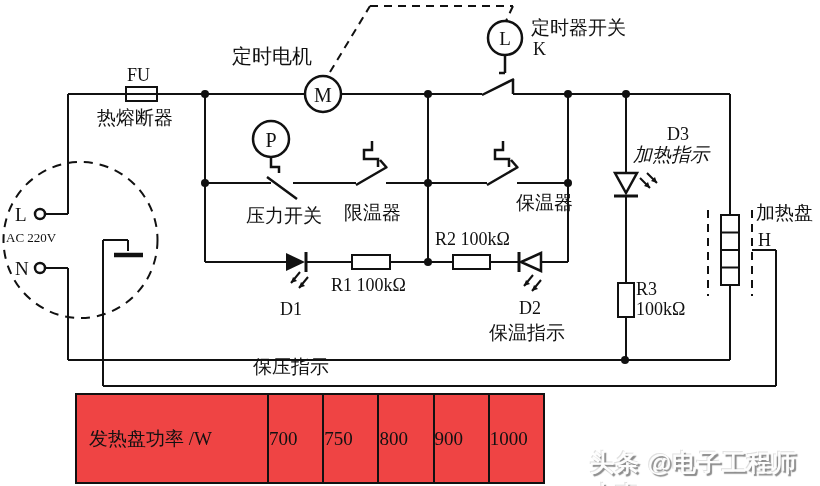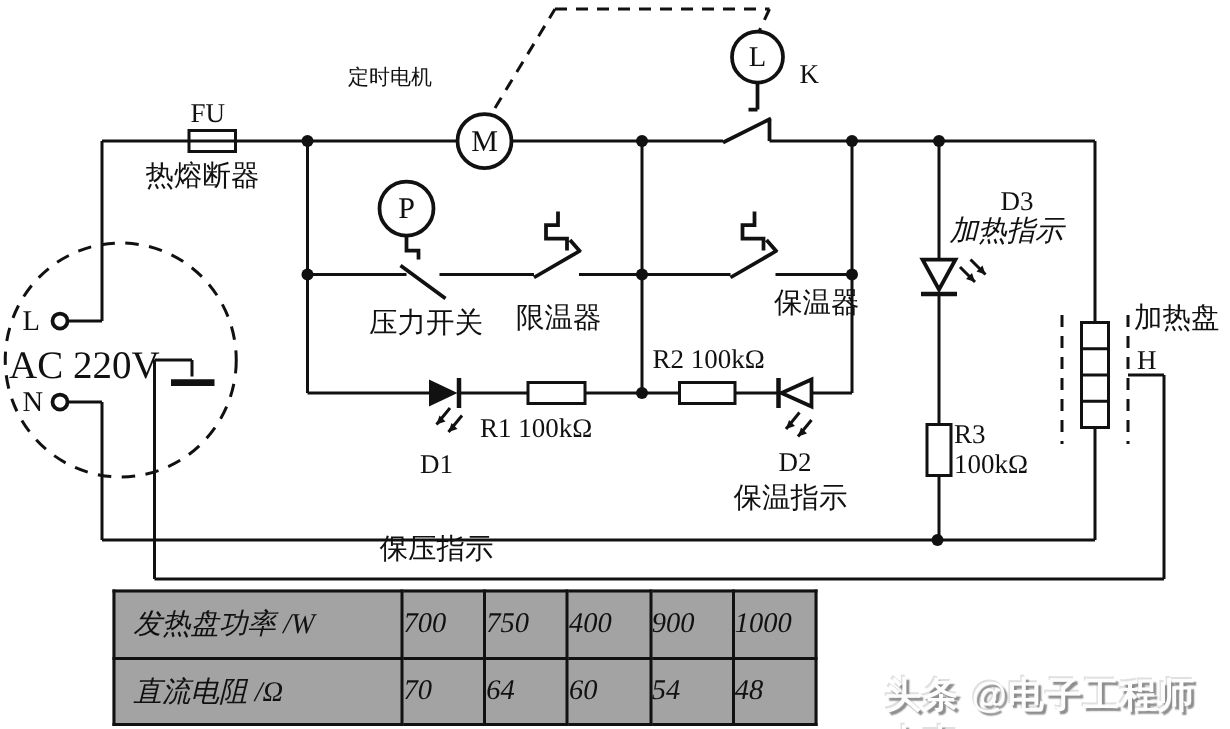--- a/index.html
+++ b/index.html
@@ -10,21 +10,21 @@
   #circuit-svg{position:absolute;left:0;top:0;}
   .lbl{position:absolute;white-space:nowrap;line-height:1;color:#111;}
   .cn{font-size:19px;}
   .code{font-size:18px;}
   .circle-letter{
     position:absolute;transform:translate(-50%,-50%);
     font-size:20px;color:#111;
   }
   #spec-table{
     position:absolute;left:75px;top:393px;width:470px;height:91px;
-    border-collapse:collapse;table-layout:fixed;background:#a3a3a3;font-style:italic;
+    border-collapse:collapse;table-layout:fixed;background:#ef4444;
   }
   #spec-table td{
     border:2px solid #111;font-size:19px;color:#111;
     vertical-align:middle;padding:0;
   }
   #spec-table td.rowhead{text-align:left;padding-left:12px;width:178px;}
   #watermark{
     position:absolute;left:590px;top:447px;
     font-family:"Liberation Sans","DejaVu Sans",sans-serif;
     font-size:24px;font-weight:bold;letter-spacing:1px;
@@ -131,60 +131,53 @@
           <circle cx="428" cy="183" r="4"></circle>
         <circle cx="568" cy="183" r="4"></circle>
           <circle cx="428" cy="262" r="4"></circle>
         <circle cx="625" cy="360" r="4"></circle>
       </g>
     </g>
   </svg>
 
   <div class="lbl code" style="left:127px;top:66px;">FU</div>
   <div class="lbl cn" style="left:97px;top:108px;">热熔断器</div>
-  <div class="lbl cn" style="left:232px;top:46px;font-size:14px;">定时电机</div>
+  <div class="lbl cn" style="left:232px;top:46px;font-size:20px;">定时电机</div>
   <div class="circle-letter" style="left:323px;top:95px;">M</div>
   <div class="circle-letter" style="left:271px;top:140px;">P</div>
   <div class="circle-letter" style="left:505px;top:39px;font-size:19px;">L</div>
+  <div class="lbl cn" style="left:531px;top:18px;">定时器开关</div>
   <div class="lbl code" style="left:533px;top:40px;">K</div>
   <div class="lbl cn" style="left:246px;top:206px;">压力开关</div>
   <div class="lbl cn" style="left:344px;top:203px;">限温器</div>
   <div class="lbl cn" style="left:470px;top:193px;margin-left:46px;">保温器</div>
   <div class="lbl code" style="left:633px;top:125px;margin-left:34px;">D3</div>
   <div class="lbl cn" style="left:633px;top:145px;font-style:italic;">加热指示</div>
   <div class="lbl cn" style="left:756px;top:203px;">加热盘</div>
   <div class="lbl code" style="left:758px;top:231px;">H</div>
   <div class="lbl code" style="left:435px;top:230px;">R2 100kΩ</div>
-  <div class="lbl code" style="left:320px;top:276px;text-align:right;">R1 100kΩ</div>
+  <div class="lbl code" style="left:331px;top:276px;text-align:right;">R1 100kΩ</div>
   <div class="lbl code" style="left:280px;top:300px;">D1</div>
   <div class="lbl cn" style="left:253px;top:321px;margin-top:36px;">保压指示</div>
   <div class="lbl code" style="left:519px;top:299px;">D2</div>
   <div class="lbl cn" style="left:489px;top:323px;">保温指示</div>
   <div class="lbl code" style="left:636px;top:280px;">R3</div>
   <div class="lbl code" style="left:636px;top:300px;">100kΩ</div>
   <div class="lbl code" style="left:15px;top:205px;font-size:19px;">L</div>
-  <div class="lbl code" style="left:6px;top:231px;font-size:26px;">AC 220V</div>
+  <div class="lbl code" style="left:6px;top:231px;font-size:13px;">AC 220V</div>
   <div class="lbl code" style="left:15px;top:259px;font-size:19px;">N</div>
 
   <table id="spec-table">
     <tbody>
         <tr>
       <td class="rowhead">发热盘功率 /W</td>
       <td>700</td>
       <td>750</td>
-      <td>400</td>
+      <td>800</td>
       <td>900</td>
       <td>1000</td>
-    </tr>
-    <tr>
-      <td class="rowhead">直流电阻 /Ω</td>
-      <td>70</td>
-      <td>64</td>
-      <td>60</td>
-      <td>54</td>
-      <td>48</td>
     </tr>
   </tbody>
     </table>
 
   <div id="watermark">头条 @电子工程师小李</div>
 
 </div>
 
 </body></html>

